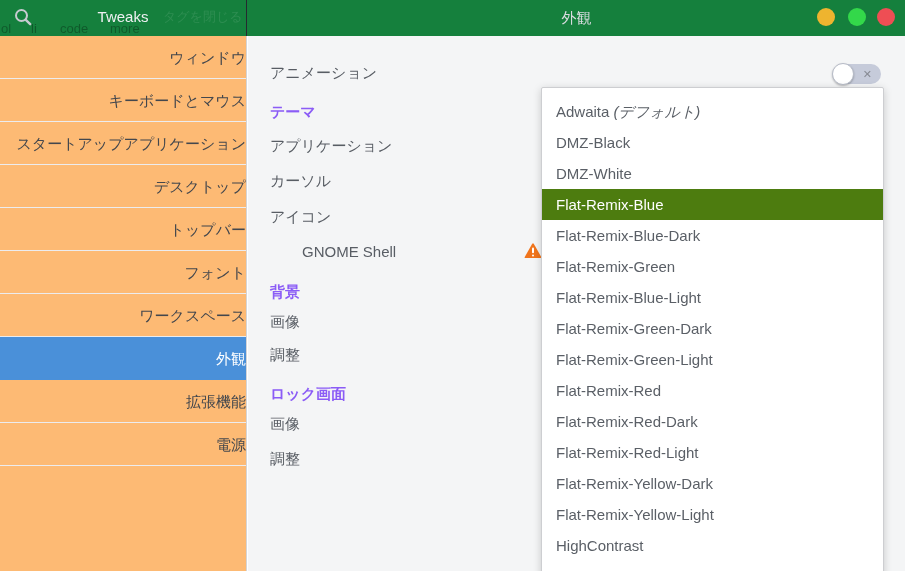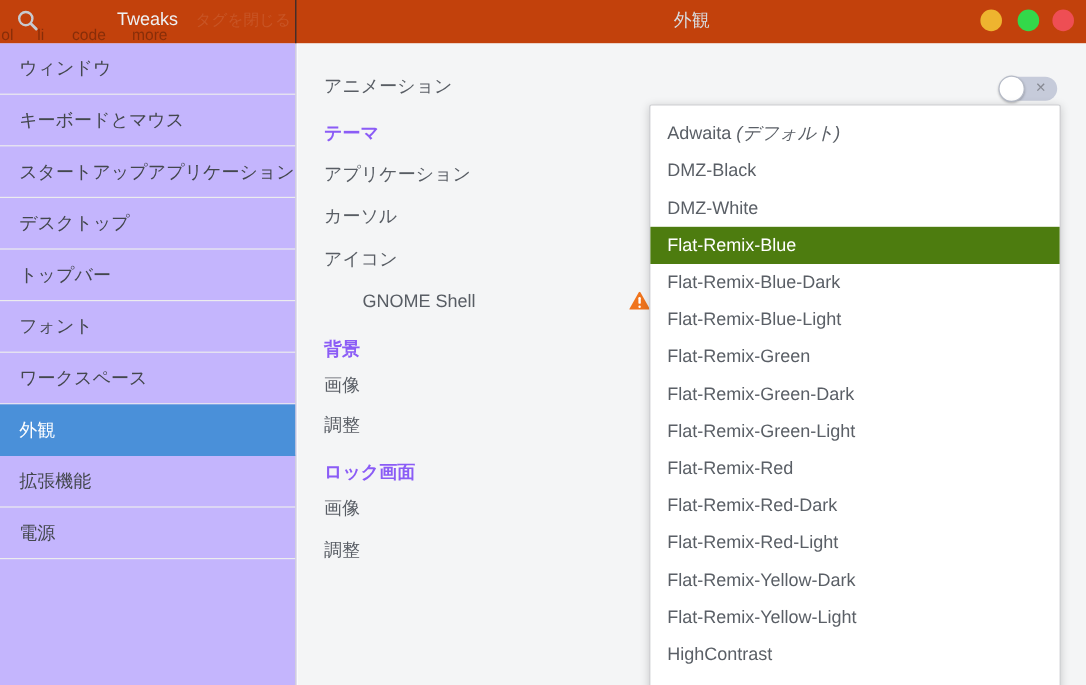--- a/index.html
+++ b/index.html
@@ -6,21 +6,21 @@
   html,body { margin:0; padding:0; }
   body {
     width:905px; height:571px; overflow:hidden; position:relative;
     font-family:"Liberation Sans","DejaVu Sans",sans-serif;
     background:#ffffff;
   }
 
   
   .header {
     position:absolute; left:0; top:0; width:905px; height:36px;
-    background:#c2410c; z-index:10;
+    background:#15803d; z-index:10;
   }
   .hdr-left {
     position:absolute; left:0; top:0; width:247px; height:36px;
     border-right:1px solid #262a31; overflow:hidden;
   }
   .search-icon { position:absolute; left:14px; top:8px; cursor:pointer; }
   .hdr-title {
     position:absolute; left:0; right:0; top:0; text-align:center;
     line-height:34px; color:#eef0f2; font-size:15px;
   }
@@ -32,21 +32,21 @@
     line-height:35px; color:#d8dbdf; font-size:15px;
   }
   .light { position:absolute; top:8px; width:18px; height:18px; border-radius:50%; cursor:pointer; }
   .light.yellow { left:817px; background:#eeb42f; }
   .light.green  { left:848px; background:#33d84a; }
   .light.red    { left:877px; background:#ee4e54; }
 
   
   .sidebar {
     position:absolute; left:0; top:36px; width:247px; bottom:0;
-    background:#c4b5fd; border-right:1px solid #d4d4d6;
+    background:#fdba74; border-right:1px solid #d4d4d6;text-align:right;
   }
   .sb-item {
     height:43px; line-height:43px; padding-left:16px;
     border-bottom:1px solid #ececee;
     font-size:15px; color:#43474d; cursor:pointer;
     white-space:nowrap; overflow:hidden;
   }
   .sb-item.sel { background:#4a90d9; color:#ffffff; border-bottom-color:#4a90d9; }
 
   
@@ -162,22 +162,22 @@
     <div class="row r-lsimg">画像</div>
     <div class="row r-lsadj">調整</div>
   </div>
 
   <div class="dropdown">
     <div class="dd-item"><span>Adwaita </span><i>(デフォルト)</i></div>
     <div class="dd-item">DMZ-Black</div>
     <div class="dd-item">DMZ-White</div>
     <div class="dd-item sel">Flat-Remix-Blue</div>
     <div class="dd-item">Flat-Remix-Blue-Dark</div>
+    <div class="dd-item">Flat-Remix-Green</div>
     <div class="dd-item">Flat-Remix-Blue-Light</div>
-    <div class="dd-item">Flat-Remix-Green</div>
     <div class="dd-item">Flat-Remix-Green-Dark</div>
     <div class="dd-item">Flat-Remix-Green-Light</div>
     <div class="dd-item">Flat-Remix-Red</div>
     <div class="dd-item">Flat-Remix-Red-Dark</div>
     <div class="dd-item">Flat-Remix-Red-Light</div>
     <div class="dd-item">Flat-Remix-Yellow-Dark</div>
     <div class="dd-item">Flat-Remix-Yellow-Light</div>
     <div class="dd-item">HighContrast</div>
   </div>
 

